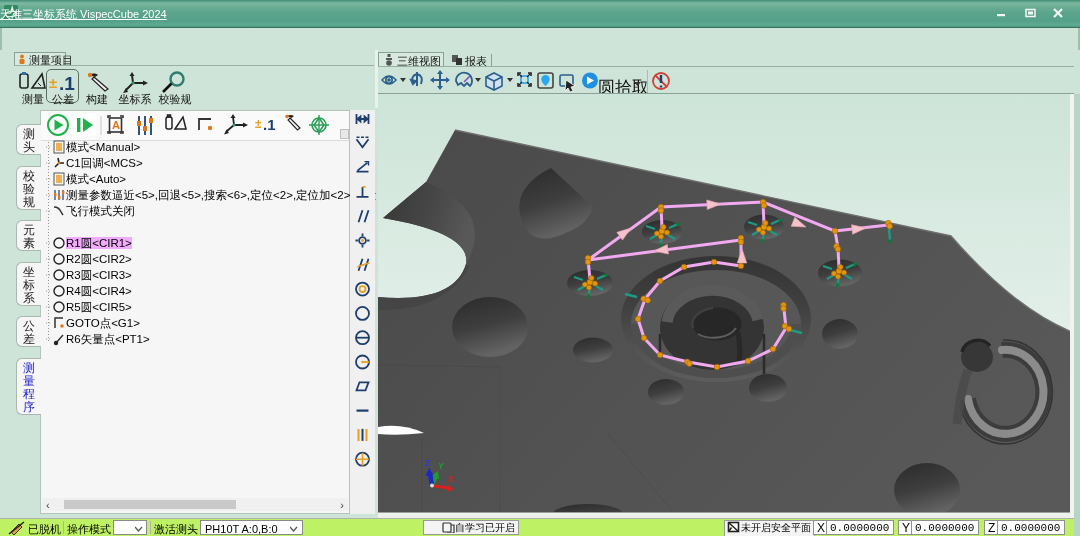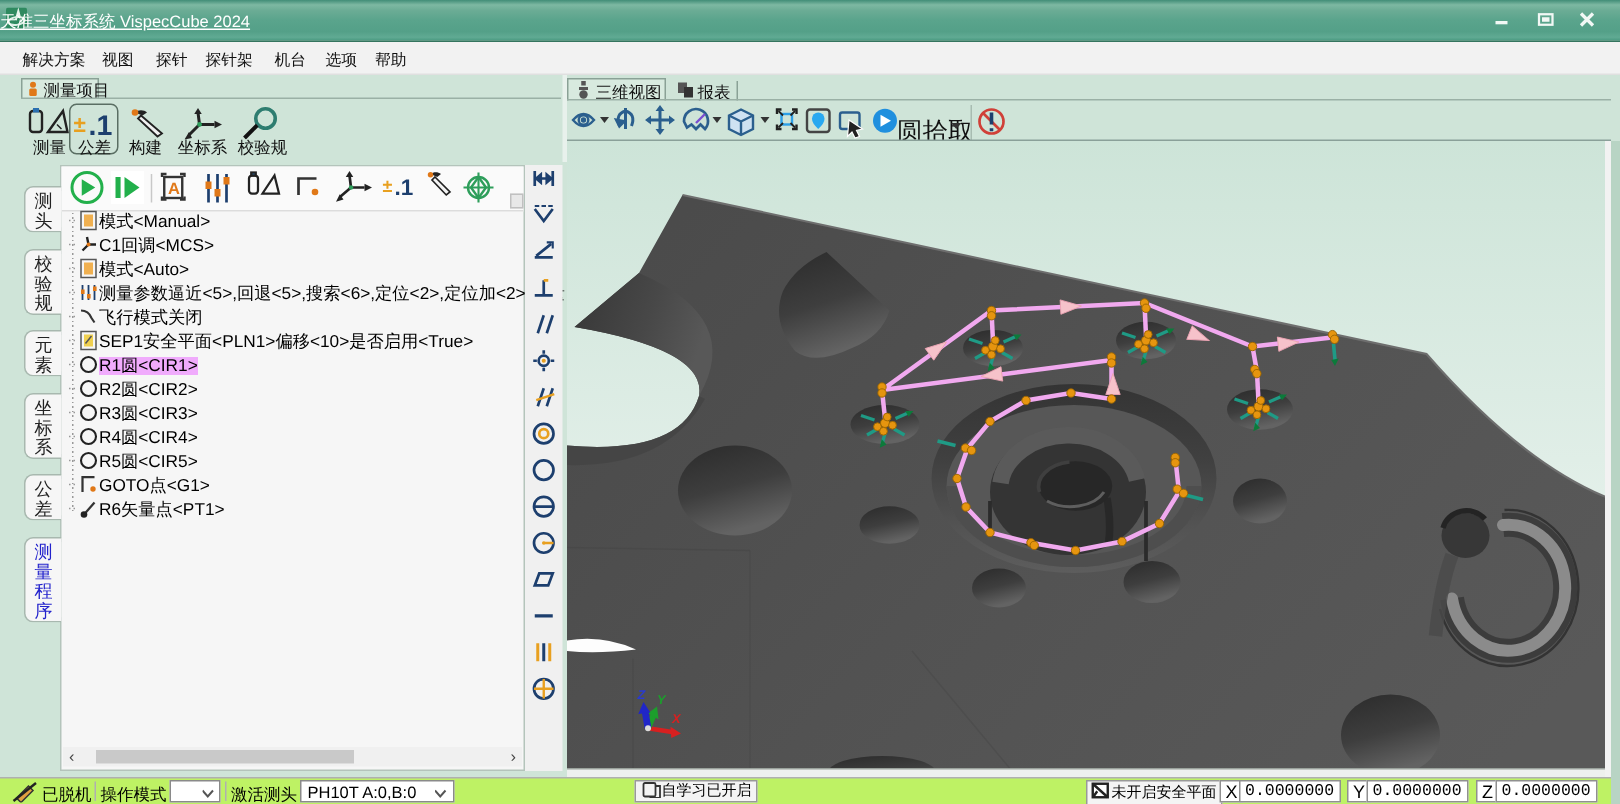--- a/index.html
+++ b/index.html
@@ -49,29 +49,20 @@
       <svg width="160" height="18">
         <rect x="85" y="9" width="8" height="2.2" fill="#f2f8f5"></rect>
         <rect x="114" y="4.5" width="9" height="7" fill="none" stroke="#f2f8f5" stroke-width="1.5"></rect>
         <rect x="116" y="6.5" width="5" height="3" fill="#f2f8f5"></rect>
         <path d="M142 4 L150 12 M150 4 L142 12" stroke="#f2f8f5" stroke-width="2.2"></path>
       </svg>
     </div>
   </div>
   <div style="position:absolute;left:0;top:28px;width:2px;height:508px;background:#9dbfae"></div>
   <div style="position:absolute;left:1078px;top:28px;width:2px;height:508px;background:#9dbfae"></div>
-  <div id="menubar">
-    <div class="menu-item" style="left:15px">解决方案</div>
-    <div class="menu-item" style="left:68px">视图</div>
-    <div class="menu-item" style="left:104px">探针</div>
-    <div class="menu-item" style="left:137px">探针架</div>
-    <div class="menu-item" style="left:183px">机台</div>
-    <div class="menu-item" style="left:217px">选项</div>
-    <div class="menu-item" style="left:250px">帮助</div>
-  </div>
   <div id="ribbon">
 
     <div style="position:absolute;left:14px;top:2px;width:52px;height:14px;border:1px solid #8aa196;border-bottom:none;background:#d8eadf"></div>
     <svg width="10" height="11" style="position:absolute;left:17px;top:4px">
       <circle cx="5" cy="2.5" r="2" fill="#e07818"></circle>
         <rect x="2.5" y="5" width="5" height="5" rx="1" fill="#e07818"></rect>
     </svg>
     <div style="position:absolute;left:29px;top:3px;font-size:11px;color:#111">测量项目</div>
     <div class="tabline" style="left:14px;top:15px;width:360px"></div>
 
@@ -274,27 +265,20 @@
             <path d="M9 2 v10 M13 2 v10 M17 2 v10" stroke="#1d3f6e" stroke-width="1.2"></path>
             <rect x="8" y="5" width="2.4" height="3" fill="#e07818"></rect>
             <rect x="12" y="8" width="2.4" height="3" fill="#e07818"></rect>
             <rect x="16" y="3" width="2.4" height="3" fill="#e07818"></rect>
           </svg>测量参数逼近&lt;5&gt;,回退&lt;5&gt;,搜索&lt;6&gt;,定位&lt;2&gt;,定位加&lt;2&gt;,测量</div>
       <div class="tree-row" style="top:96px">
         <svg width="20" height="14" style="vertical-align:-3px">
             <path d="M0 7 h6" stroke="#999" stroke-dasharray="1 2"></path>
             <path d="M8 3 Q13 3 15 8 L17 11" stroke="#333" stroke-width="1.4" fill="none"></path>
           </svg>飞行模式关闭</div>
-      <div class="tree-row" style="top:112px">
-        <svg width="20" height="14" style="vertical-align:-3px">
-            <path d="M0 7 h6" stroke="#999" stroke-dasharray="1 2"></path>
-            <rect x="8" y="1" width="10" height="12" fill="none" stroke="#555"></rect>
-            <path d="M10 3 h6 v8 h-6 z" fill="#f0d050"></path>
-            <path d="M11 9 l4 -5" stroke="#555"></path>
-          </svg>SEP1安全平面&lt;PLN1&gt;偏移&lt;10&gt;是否启用&lt;True&gt;</div>
       <div class="tree-row" style="top:128px">
         <svg width="20" height="14" style="vertical-align:-3px">
             <path d="M0 7 h6" stroke="#999" stroke-dasharray="1 2"></path>
             <circle cx="13" cy="7" r="5" fill="none" stroke="#222" stroke-width="1.4"></circle>
           </svg><span style="background:#f0abfc">R1圆&lt;CIR1&gt;</span></div>
       <div class="tree-row" style="top:144px">
         <svg width="20" height="14" style="vertical-align:-3px">
             <path d="M0 7 h6" stroke="#999" stroke-dasharray="1 2"></path>
             <circle cx="13" cy="7" r="5" fill="none" stroke="#222" stroke-width="1.4"></circle>
           </svg>R2圆&lt;CIR2&gt;</div>
@@ -600,21 +584,21 @@
         </svg>
     </div>
     <div style="position:absolute;left:150px;top:2px;width:1px;height:13px;background:#b0b0b0"></div>
     <div class="sb" style="left:154px;top:3px;font-size:11px">激活测头</div>
     <div style="position:absolute;left:200px;top:1px;width:103px;height:15px;background:#fff;border:1px solid #8a8a8a">
       <div style="position:absolute;left:4px;top:2px;font-size:11px">PH10T A:0,B:0</div>
       <svg width="8" height="6" style="position:absolute;right:4px;top:5px">
           <path d="M0 1 l3.5 4 3.5 -4" stroke="#555" stroke-width="1.3" fill="none"></path>
         </svg>
     </div>
-    <div style="position:absolute;left:423px;top:1px;height:15px;border:1px solid #999;padding:0 3px 0 4px;font-size:10px;background:#f4f4f4;line-height:14px">
+    <div style="position:absolute;left:423px;top:1px;height:15px;border:1px solid #999;padding:0 3px 0 18px;font-size:10px;background:#f4f4f4;line-height:14px">
       <svg width="13" height="11" style="vertical-align:-2px">
           <rect x="1" y="1" width="8" height="9" rx="1" fill="none" stroke="#333" stroke-width="1.2"></rect>
           <path d="M9 3 h3 v8 h-7" fill="none" stroke="#333" stroke-width="1.2"></path>
         </svg>自学习已开启
     </div>
     <div style="position:absolute;left:724px;top:1px;height:33px;border:1px solid #999;padding:0 3px 0 2px;font-size:10px;background:#f4f4f4;line-height:14px">
       <svg width="14" height="12" style="vertical-align:-2px">
           <rect x="1.5" y="1.5" width="10" height="9" fill="#fff" stroke="#222" stroke-width="1.6"></rect>
           <path d="M1.5 1.5 L11.5 10.5 M2 10 L4.5 6.5" stroke="#222" stroke-width="1.6"></path>
         </svg>未开启安全平面

